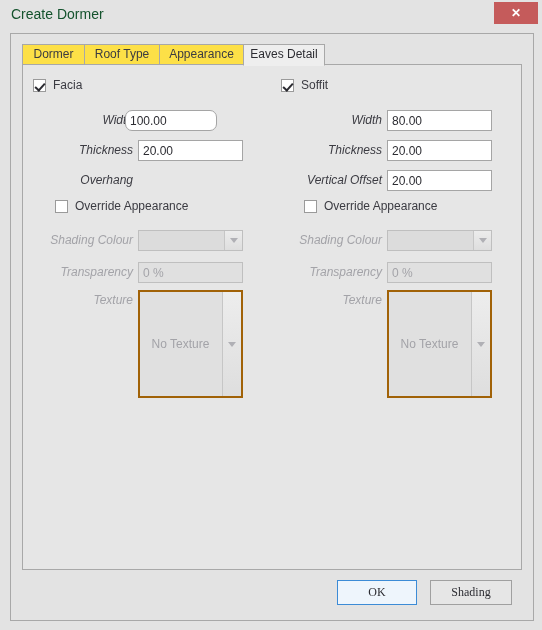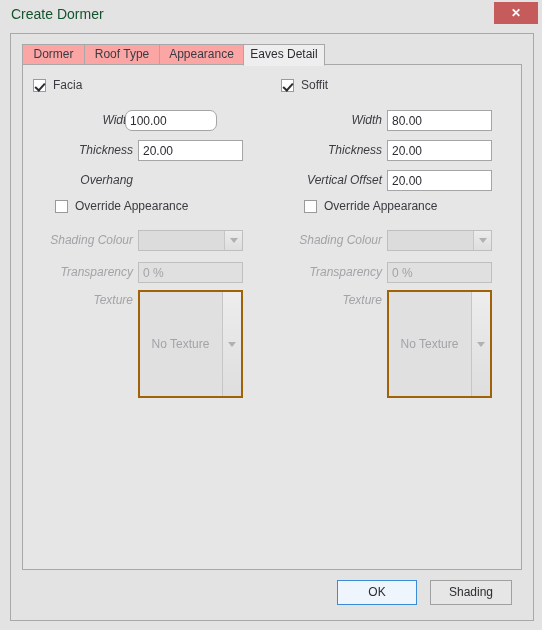--- a/index.html
+++ b/index.html
@@ -50,21 +50,21 @@
 
   
   .tabstrip {
     position: absolute; left: 22px; top: 44px;
     height: 21px;
   }
   .tab {
     position: absolute; top: 0;
     height: 25px;
     border: 1px solid #a8a8a8;
-    background: #fca5a5;
+    background: #fde047;
     font-size: 12px;
     color: #3b3b42;
     line-height: 19px;
     text-align: center;
     cursor: pointer;
     white-space: nowrap;
   }
   .tab.active {
     background: #eeeeee;
     border-bottom: 1px solid #eeeeee;
@@ -179,21 +179,21 @@
     border-left: 1px solid #c6c6c6;
     display: flex; align-items: center; justify-content: center;
   }
 
   
   .btn {
     position: absolute;
     height: 25px;
     background: #e6e6e6;
     border: 1px solid #a0a0a0;
-    font-family: Liberation Sans, sans-serif;
+    font-family: Liberation Serif, serif;
     font-size: 12px;
     color: #2c2c32;
     text-align: center;
     line-height: 23px;
     cursor: pointer;
     padding: 0;
   }
   .btn.default {
     border: 1px solid #3c8bd6;
     background: #eef5fc;

